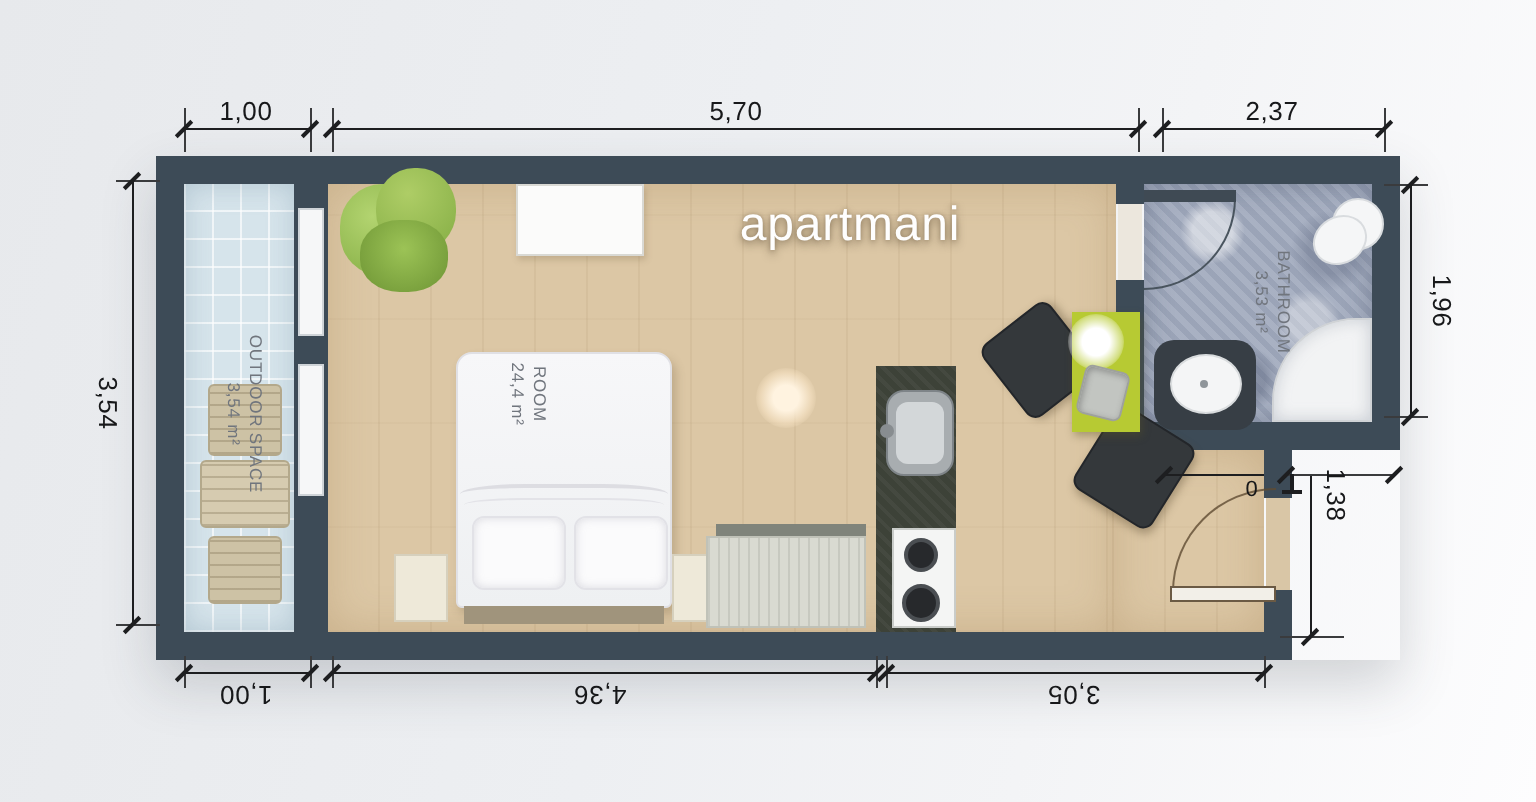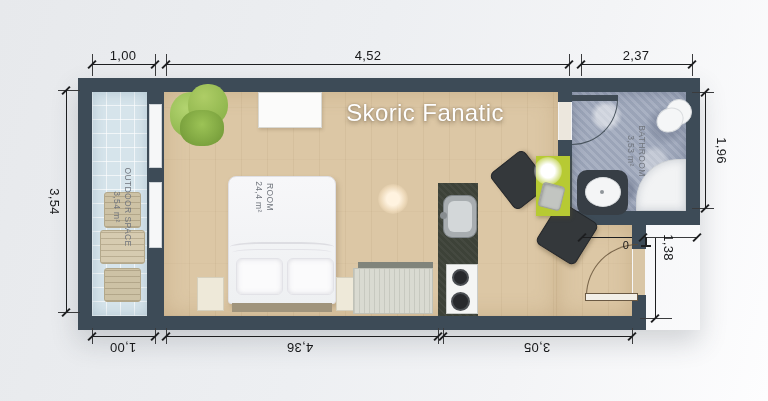--- a/index.html
+++ b/index.html
@@ -134,40 +134,40 @@
   <div class="area-label" style="left:234px;top:186px;width:60px;height:22px;">
     <div>ROOM</div>
     <div>24,4 m²</div>
   </div>
   <div class="area-label" style="left:601px;top:140px;width:70px;height:22px;">
     <div>BATHROOM</div>
     <div>3,53 m²</div>
   </div>
 
   <div class="watermark" style="left:285px;top:98px;width:280px;">
-    <div>Skoric Fanatic</div>
+    <div>apartmani</div>
   </div>
 
   <div class="dl" style="left:92px;top:64px;width:64px;height:1px;"></div>
   <div class="dl" style="left:166px;top:64px;width:403px;height:1px;"></div>
   <div class="dl" style="left:581px;top:64px;width:111px;height:1px;"></div>
   <div class="ext" style="left:92px;top:54px;width:1px;height:22px;"></div>
   <div class="ext" style="left:155px;top:54px;width:1px;height:22px;"></div>
   <div class="ext" style="left:166px;top:54px;width:1px;height:22px;"></div>
   <div class="ext" style="left:569px;top:54px;width:1px;height:22px;"></div>
   <div class="ext" style="left:581px;top:54px;width:1px;height:22px;"></div>
   <div class="ext" style="left:692px;top:54px;width:1px;height:22px;"></div>
   <div class="tick" style="left:91px;top:59px;"></div>
   <div class="tick" style="left:154px;top:59px;"></div>
   <div class="tick" style="left:165px;top:59px;"></div>
   <div class="tick" style="left:568px;top:59px;"></div>
   <div class="tick" style="left:580px;top:59px;"></div>
   <div class="tick" style="left:691px;top:59px;"></div>
   <div class="dim-label" style="left:93px;top:48px;width:60px;">1,00</div>
-  <div class="dim-label" style="left:338px;top:48px;width:60px;">4,52</div>
+  <div class="dim-label" style="left:338px;top:48px;width:60px;">5,70</div>
   <div class="dim-label" style="left:606px;top:48px;width:60px;">2,37</div>
 
   <div class="dl" style="left:92px;top:336px;width:64px;height:1px;"></div>
   <div class="dl" style="left:166px;top:336px;width:272px;height:1px;"></div>
   <div class="dl" style="left:443px;top:336px;width:190px;height:1px;"></div>
   <div class="ext" style="left:92px;top:328px;width:1px;height:16px;"></div>
   <div class="ext" style="left:155px;top:328px;width:1px;height:16px;"></div>
   <div class="ext" style="left:166px;top:328px;width:1px;height:16px;"></div>
   <div class="ext" style="left:438px;top:328px;width:1px;height:16px;"></div>
   <div class="ext" style="left:443px;top:328px;width:1px;height:16px;"></div>

